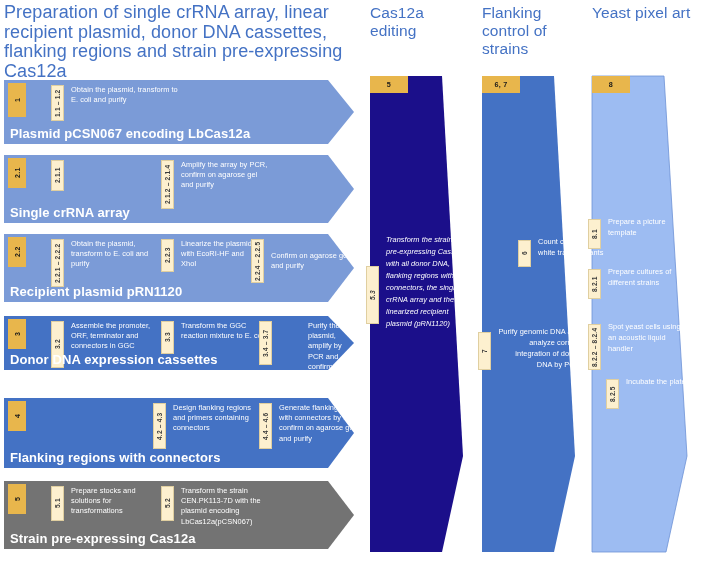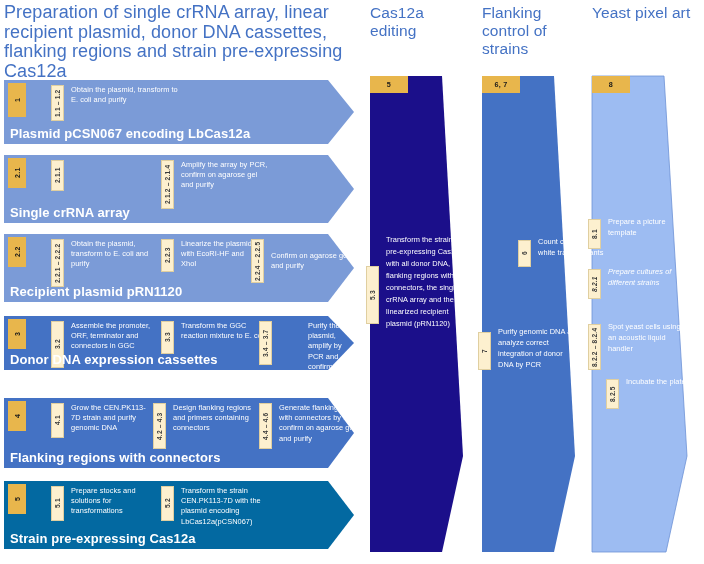--- a/index.html
+++ b/index.html
@@ -193,84 +193,80 @@
     </div>
     <div class="step" style="left:238px;top:5px;width:100px;gap:29px;">
       <div class="tag" style="height:44px;">3.4 – 3.7</div>
       <div class="txt">Purify the plasmid, amplify by PCR and confirm on agarose gel</div>
     </div>
     <div class="caption">Donor DNA expression cassettes</div>
   </div>
 
   <div class="arrow-row" style="top:398px;height:70px;background:#4472c4;">
     <div class="row-badge" style="height:30px;">4</div>
-    <div class="step" style="left:30px;top:5px;width:100px;">
-      <div class="tag" style="height:35px;">4.1</div>
-      <div class="txt">Grow the CEN.PK113-7D strain and purify genomic DNA</div>
-    </div>
     <div class="step" style="left:132px;top:5px;width:105px;">
       <div class="tag" style="height:46px;">4.2 – 4.3</div>
       <div class="txt">Design flanking regions and primers containing connectors</div>
     </div>
     <div class="step" style="left:238px;top:5px;width:108px;">
       <div class="tag" style="height:46px;">4.4 – 4.6</div>
       <div class="txt">Generate flanking regions with connectors by PCR, confirm on agarose gel and purify</div>
     </div>
     <div class="caption">Flanking regions with connectors</div>
   </div>
 
-  <div class="arrow-row" style="top:481px;height:68px;background:#0369a1;">
+  <div class="arrow-row" style="top:481px;height:68px;background:#737373;">
     <div class="row-badge" style="height:30px;">5</div>
     <div class="step" style="left:30px;top:5px;width:105px;">
       <div class="tag" style="height:35px;">5.1</div>
       <div class="txt">Prepare stocks and solutions for transformations</div>
     </div>
     <div class="step" style="left:140px;top:5px;width:110px;">
       <div class="tag" style="height:35px;">5.2</div>
       <div class="txt">Transform the strain CEN.PK113-7D with the plasmid encoding LbCas12a(pCSN067)</div>
     </div>
     <div class="caption">Strain pre-expressing Cas12a</div>
   </div>
 
   <div class="column" style="left:370px;top:76px;width:100px;height:476px;">
     <svg class="shape" width="100" height="476" viewBox="0 0 100 476">
       <polygon points="0,0 72,0 93,380 72,476 0,476" fill="#1b0f8a"></polygon>
     </svg>
     <div class="col-badge" style="min-width:38px;">5</div>
-    <div class="col-step" style="left:-4px;top:158px;width:104px;">
+    <div class="col-step" style="left:-4px;top:158px;width:104px;font-style:italic;">
       <div class="tag" style="height:58px;margin-top:32px;">5.3</div>
       <div class="txt" style="width:80px;">Transform the strain pre-expressing Cas12a with all donor DNA, flanking regions with connectors, the single crRNA array and the linearized recipient plasmid (pRN1120)</div>
     </div>
   </div>
 
   <div class="column" style="left:482px;top:76px;width:100px;height:476px;">
     <svg class="shape" width="100" height="476" viewBox="0 0 100 476">
       <polygon points="0,0 72,0 93,380 72,476 0,476" fill="#4472c4"></polygon>
     </svg>
     <div class="col-badge" style="min-width:38px;">6, 7</div>
     <div class="col-step" style="left:-4px;top:160px;width:104px;padding-left:40px;">
       <div class="tag" style="height:27px;margin-top:4px;">6</div>
       <div class="txt" style="width:80px;line-height:11px;">Count colored and white transformants</div>
     </div>
     <div class="col-step" style="left:-4px;top:250px;width:104px;">
       <div class="tag" style="height:38px;margin-top:6px;">7</div>
-      <div class="txt" style="width:82px;line-height:11px;">Purify genomic DNA and analyze correct integration of donor DNA by PCR</div>
+      <div class="txt" style="width:82px;line-height:11px;text-align:right;">Purify genomic DNA and analyze correct integration of donor DNA by PCR</div>
     </div>
   </div>
 
   <div class="column" style="left:592px;top:76px;width:102px;height:476px;">
     <svg class="shape" width="102" height="476" viewBox="0 0 102 476">
       <polygon points="0,0 72,0 95,380 74,476 0,476" fill="#9dbcf2" stroke="#6d92d6" stroke-width="0.8"></polygon>
     </svg>
     <div class="col-badge" style="min-width:38px;">8</div>
     <div class="col-step" style="left:-4px;top:140px;width:104px;">
       <div class="tag" style="height:30px;margin-top:3px;">8.1</div>
       <div class="txt" style="width:78px;line-height:11px;">Prepare a picture template</div>
     </div>
-    <div class="col-step" style="left:-4px;top:190px;width:104px;font-style:italic;">
+    <div class="col-step" style="left:-4px;top:190px;width:104px;">
       <div class="tag" style="height:30px;margin-top:3px;">8.2.1</div>
       <div class="txt" style="width:80px;line-height:11px;">Prepare cultures of different strains</div>
     </div>
     <div class="col-step" style="left:-4px;top:245px;width:104px;">
       <div class="tag" style="height:46px;margin-top:3px;">8.2.2 – 8.2.4</div>
       <div class="txt" style="width:78px;line-height:11px;">Spot yeast cells using an acoustic liquid handler</div>
     </div>
     <div class="col-step" style="left:-4px;top:300px;width:104px;padding-left:18px;">
       <div class="tag" style="height:30px;margin-top:3px;">8.2.5</div>
       <div class="txt" style="width:82px;line-height:11px;">Incubate the plate</div>

